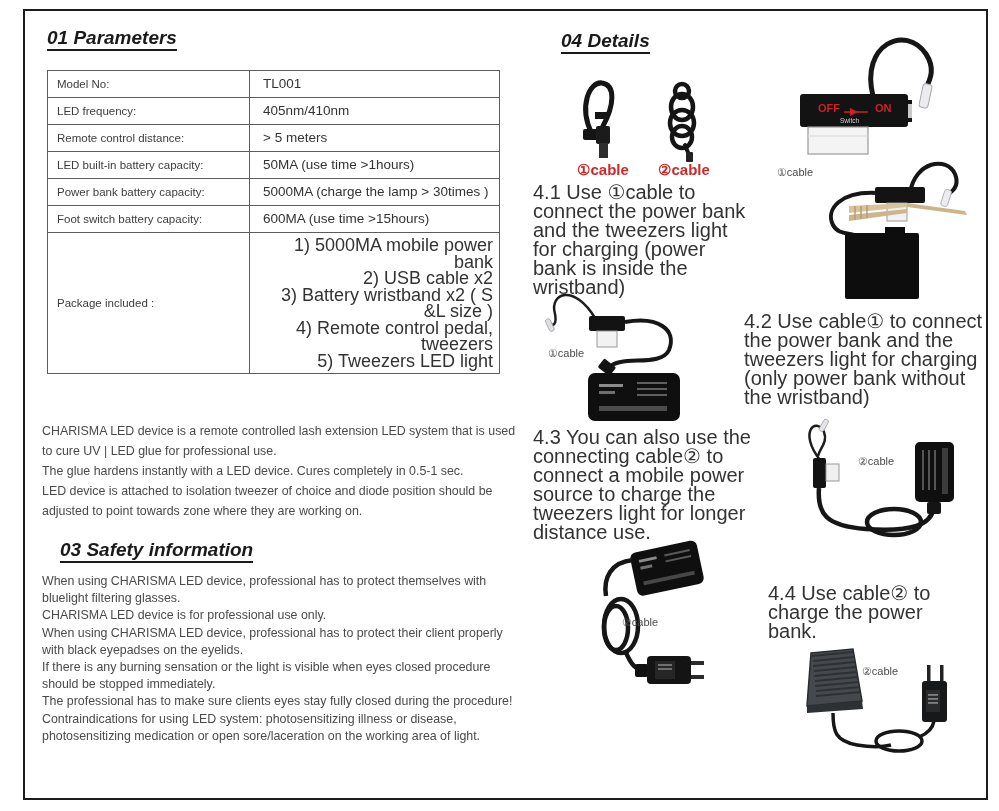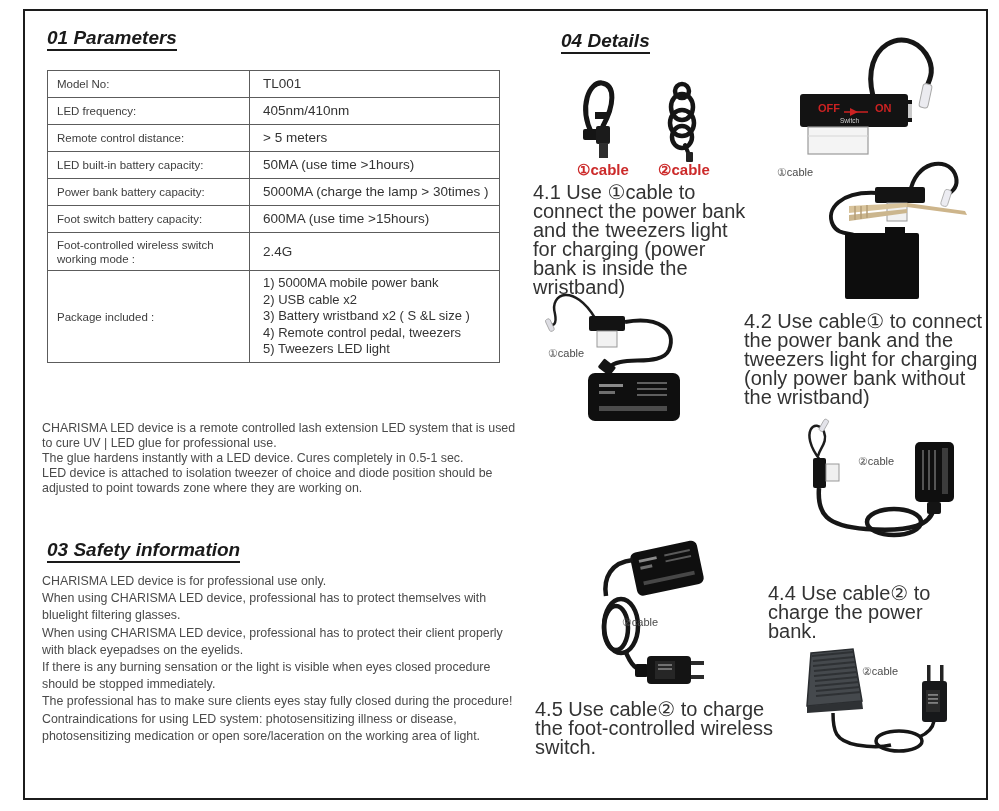--- a/index.html
+++ b/index.html
@@ -12,25 +12,25 @@
 
   
   table.param{position:absolute;left:47px;top:62px;width:453px;border-collapse:collapse;
               table-layout:fixed;margin-top:8px;}
   table.param td{border:1px solid #5c5c5c;vertical-align:middle;}
   td.lbl{width:186px;font-size:11.5px;color:#3d3d3d;padding:4px 6px 4px 9px;line-height:14px;}
   td.val{font-size:13.5px;color:#333;padding:4px 6px 4px 13px;line-height:16px;}
   tr.r{height:27px;}
   tr.r2{height:38px;}
   tr.r3{height:92px;}
-  .pkg div{font-size:13px;line-height:16.5px;color:#333;}
+  .pkg div{font-size:18px;line-height:16.5px;color:#333;text-align:right;}
 
   .para{position:absolute;color:#4a4a4a;font-size:12.4px;}
   .para p{margin:0;}
-  .pd{line-height:15px;}
+  .pd{line-height:20px;}
   .sf{line-height:17.2px;}
 
   .step{position:absolute;font-size:20px;line-height:19px;color:#333;}
   .red-label{position:absolute;color:#cc2a2a;font-size:15px;font-weight:bold;white-space:nowrap;}
   .img-label{position:absolute;font-size:11px;color:#4a4a4a;white-space:nowrap;}
   svg{position:absolute;}
 </style>
 </head>
 <body>
 
@@ -59,50 +59,46 @@
       <td class="lbl">LED built-in battery capacity:</td>
       <td class="val">50MA (use time &gt;1hours)</td>
     </tr>
     <tr class="r">
       <td class="lbl">Power bank battery capacity:</td>
       <td class="val">5000MA (charge the lamp &gt; 30times )</td>
     </tr>
     <tr class="r">
       <td class="lbl">Foot switch battery capacity:</td>
       <td class="val">600MA (use time &gt;15hours)</td>
-    </tr>
-    <tr class="r2">
-      <td class="lbl">Foot-controlled wireless switch working mode :</td>
-      <td class="val">2.4G</td>
     </tr>
     <tr class="r3">
       <td class="lbl">Package included :</td>
       <td class="val pkg">
         <div>1) 5000MA mobile power bank</div>
         <div>2) USB cable x2</div>
         <div>3) Battery wristband x2 ( S &amp;L size )</div>
         <div>4) Remote control pedal, tweezers</div>
         <div>5) Tweezers LED light</div>
       </td>
     </tr>
   </tbody>
     </table>
 
   <div class="para pd" style="left:42px;top:421px;width:474px;">
     <p>CHARISMA LED device is a remote controlled lash extension LED system that is used to cure UV | LED glue for professional use.</p>
     <p>The glue hardens instantly with a LED device. Cures completely in 0.5-1 sec.</p>
     <p>LED device is attached to isolation tweezer of choice and diode position should be adjusted to point towards zone where they are working on.</p>
   </div>
 
-  <div class="h1" style="left:47px;top:539px;text-align:center;">
+  <div class="h1" style="left:60px;top:539px;text-align:center;">
     <span>03 Safety information</span>
   </div>
   <div class="para sf" style="left:42px;top:573px;width:474px;">
+    <p>When using CHARISMA LED device, professional has to protect themselves with bluelight filtering glasses.</p>
     <p>CHARISMA LED device is for professional use only.</p>
-    <p>When using CHARISMA LED device, professional has to protect themselves with bluelight filtering glasses.</p>
     <p>When using CHARISMA LED device, professional has to protect their client properly with black eyepadses on the eyelids.</p>
     <p>If there is any burning sensation or the light is visible when eyes closed procedure should be stopped immediately.</p>
     <p>The professional has to make sure clients eyes stay fully closed during the procedure!</p>
     <p>Contraindications for using LED system: photosensitizing illness or disease, photosensitizing medication or open sore/laceration on the working area of light.</p>
   </div>
 
   <div class="h1" style="left:561px;top:30px;">
     <span>04 Details</span>
   </div>
 
@@ -180,20 +176,21 @@
     <rect x="55" y="97" width="92" height="48" rx="7" fill="#0f0f0f"></rect>
     <rect x="66" y="108" width="24" height="3" fill="#8b8b8b"></rect>
     <rect x="66" y="115" width="16" height="3" fill="#6f6f6f"></rect>
     <rect x="104" y="106" width="30" height="2" fill="#5f5f5f"></rect>
     <rect x="104" y="112" width="30" height="2" fill="#5f5f5f"></rect>
     <rect x="104" y="118" width="30" height="2" fill="#5f5f5f"></rect>
     <rect x="66" y="130" width="68" height="5" fill="#4c4c4c"></rect>
   </svg>
   <div class="img-label" style="left:548px;top:347px;">①cable</div>
 
+  <div class="step" style="left:533px;top:428px;width:234px;">4.3 You can also use the connecting cable② to connect a mobile power source to charge the tweezers light for longer distance use.</div>
 
   <svg style="left:782px;top:412px;" width="185" height="135" viewBox="0 0 185 135">
     <path d="M38,48 C16,20 34,4 42,20 C46,30 38,36 36,44" fill="none" stroke="#1d1d1d" stroke-width="2.5"></path>
     <g transform="rotate(30 42 14)">
       <rect x="39" y="7" width="5" height="13" rx="2" fill="#e3e3e9" stroke="#999" stroke-width="0.7"></rect>
     </g>
     <rect x="31" y="46" width="13" height="30" rx="2" fill="#131313"></rect>
     <rect x="44" y="52" width="13" height="17" fill="#f0f0f0" stroke="#999" stroke-width="1"></rect>
     <path d="M37,76 C35,102 44,114 84,117 C128,120 152,114 152,92" fill="none" stroke="#161616" stroke-width="4.5"></path>
     <ellipse cx="112" cy="110" rx="27" ry="13" fill="none" stroke="#161616" stroke-width="4.5"></ellipse>
@@ -224,21 +221,20 @@
     <rect x="52" y="126" width="13" height="13" rx="2" fill="#101010"></rect>
     <rect x="64" y="118" width="44" height="28" rx="4" fill="#141414"></rect>
     <rect x="72" y="123" width="20" height="18" fill="#262626"></rect>
     <rect x="75" y="126" width="14" height="2" fill="#707070"></rect>
     <rect x="75" y="130" width="14" height="2" fill="#707070"></rect>
     <rect x="108" y="123" width="13" height="4" fill="#2b2b2b"></rect>
     <rect x="108" y="137" width="13" height="4" fill="#2b2b2b"></rect>
   </svg>
   <div class="img-label" style="left:622px;top:616px;">②cable</div>
 
-  <div class="step" style="left:535px;top:700px;width:242px;">4.5 Use cable② to charge the foot-controlled wireless switch.</div>
 
   <svg style="left:795px;top:643px;" width="180" height="128" viewBox="0 0 180 128">
     <polygon points="16,10 58,6 67,58 12,63" fill="#45494d" stroke="#2a2d30" stroke-width="1.5"></polygon>
     <g stroke="#2e3134" stroke-width="2">
       <line x1="17" y1="13" x2="58" y2="9"></line>
         <line x1="18" y1="18" x2="59" y2="14"></line>
       <line x1="18" y1="23" x2="60" y2="19"></line>
         <line x1="19" y1="28" x2="61" y2="24"></line>
       <line x1="19" y1="33" x2="62" y2="29"></line>
         <line x1="20" y1="38" x2="63" y2="34"></line>

